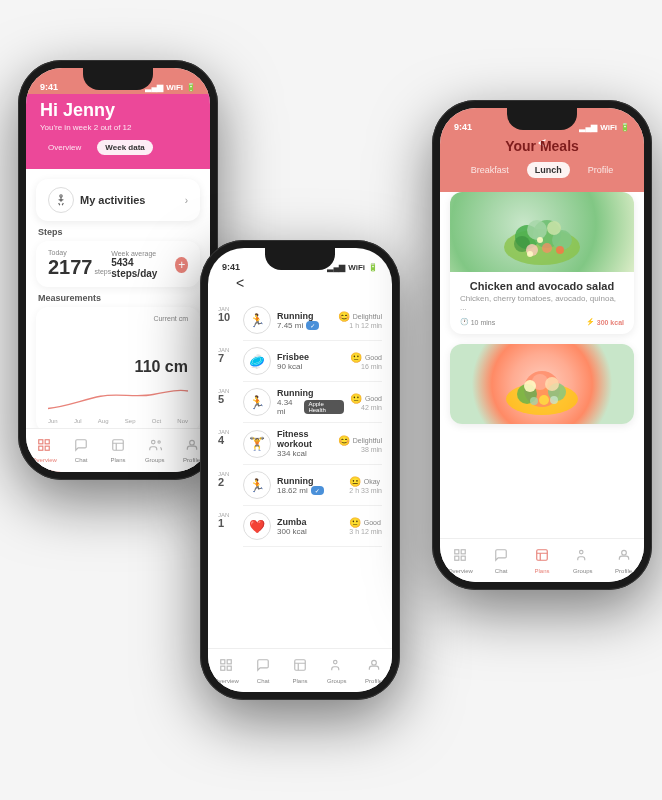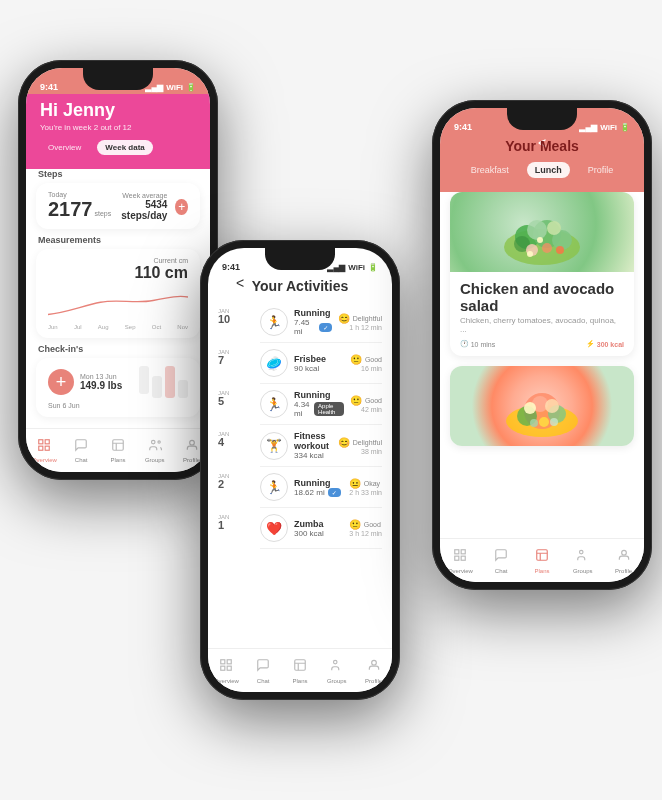--- a/index.html
+++ b/index.html
@@ -202,21 +202,21 @@
       font-weight: 700;
       color: #333;
     }
 
     .p1-steps-unit {
       font-size: 7px;
       color: #888;
     }
 
     .p1-steps-avg {
-      text-align: right;
+      text-align: left;
     }
 
     .p1-steps-avg-label {
       font-size: 7px;
       color: #888;
     }
 
     .p1-steps-avg-value {
       font-size: 10px;
       font-weight: 600;
@@ -255,20 +255,21 @@
       font-size: 7px;
       color: #888;
       text-align: right;
     }
 
     .p1-current-value {
       font-size: 16px;
       font-weight: 700;
       color: #333;
       text-align: right;
+      margin-top: 36px;
     }
 
     .p1-chart-area {
       height: 36px;
       position: relative;
       margin-top: 4px;
     }
 
     .p1-chart-svg {
       width: 100%;
@@ -462,21 +463,21 @@
       font-size: 10px;
     }
 
     .p2-duration {
       font-size: 7px;
       color: #aaa;
     }
 
     .p2-date-row {
       display: flex;
-      gap: 18px;
+      gap: 1px;
     }
 
     .p2-date-col {
       width: 24px;
       flex-shrink: 0;
       padding-top: 6px;
     }
 
     .p2-nav {
       position: absolute;
@@ -566,24 +567,25 @@
 
     .p3-meal-image-2 {
       background: radial-gradient(circle at 50% 50%, #ffccbc 0%, #ffab91 30%, #ff8a65 50%, #c8e6c9 70%);
     }
 
     .p3-meal-info {
       padding: 8px 10px;
     }
 
     .p3-meal-name {
-      font-size: 15px;
+      font-size: 11px;
       font-weight: 700;
       color: #333;
       margin-bottom: 2px;
+      text-align: center;
     }
 
     .p3-meal-ingredients {
       font-size: 8px;
       color: #999;
       margin-bottom: 6px;
     }
 
     .p3-meal-meta {
       display: flex;
@@ -638,20 +640,33 @@
 
     <div class="p1-header">
       <div class="p1-greeting">Hi Jenny</div>
       <div class="p1-subtitle">You're in week 2 out of 12</div>
       <div class="p1-tabs">
         <div class="p1-tab">Overview</div>
         <div class="p1-tab active">Week data</div>
       </div>
     </div>
 
+    <div class="p1-activities-card">
+      <div class="p1-activities-left">
+        <div class="activity-icon">
+          <svg width="14" height="14" viewBox="0 0 24 24" fill="none" stroke="#666" stroke-width="2">
+              <circle cx="12" cy="5" r="2"></circle>
+              <path d="M12 7v8M8 11l4 2 4-2"></path>
+              <path d="M8 17l2 4M16 17l-2 4"></path>
+            </svg>
+        </div>
+        <span class="p1-activities-label">My activities</span>
+      </div>
+      <span class="chevron">›</span>
+    </div>
 
     <div class="p1-section-title">Steps</div>
     <div class="p1-steps-card">
       <div class="p1-steps-row">
         <div>
           <div class="p1-steps-today">Today</div>
           <div style="display:flex;align-items:baseline;gap:2px;">
             <span class="p1-steps-value">2177</span>
             <span class="p1-steps-unit">steps</span>
           </div>
@@ -770,21 +785,20 @@
       <span>9:41</span>
       <div class="status-icons">
         <span>▂▄▆</span>
         <span>WiFi</span>
         <span>🔋</span>
       </div>
     </div>
 
     <div style="padding:0 14px 8px; position:relative;">
       <span class="p2-back">&lt;</span>
-      <div class="p2-title">Your Activities</div>
     </div>
 
     <div class="p2-activity-list">
 
       <div class="p2-date-row">
         <div class="p2-date-col">
           <div class="p2-date-month">JAN</div>
           <div class="p2-date-day">10</div>
         </div>
         <div style="flex:1;">

